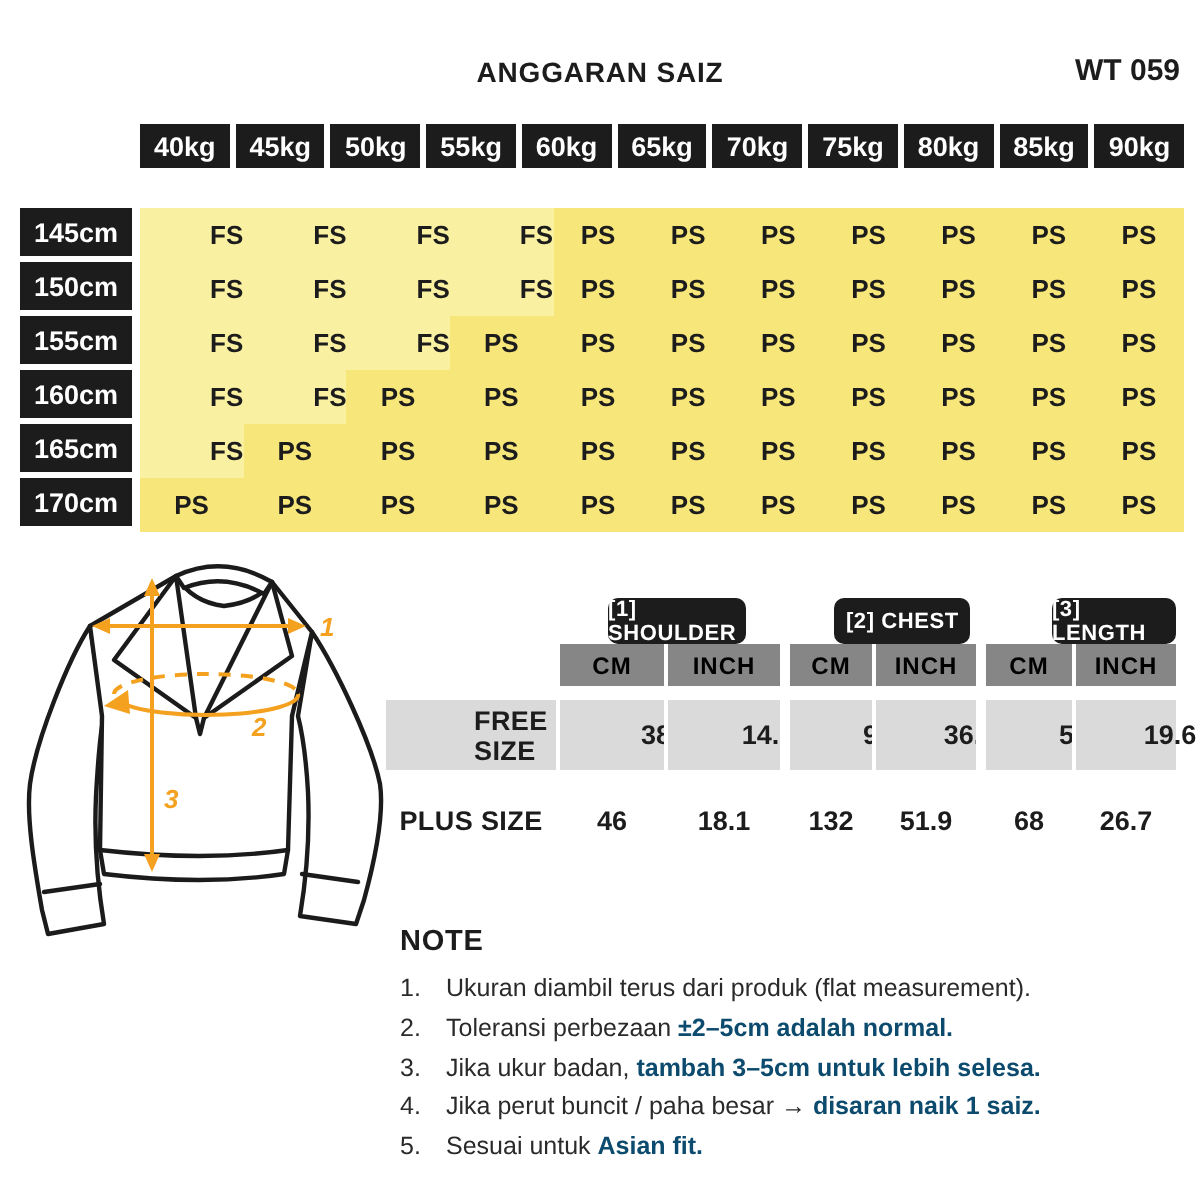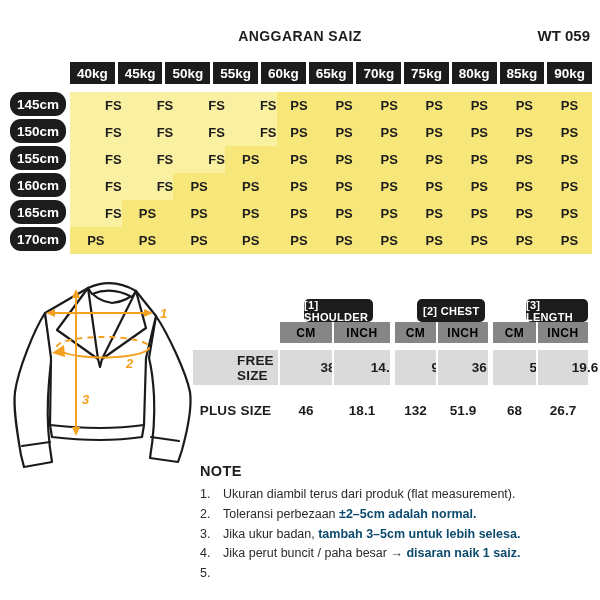--- a/index.html
+++ b/index.html
@@ -6,27 +6,27 @@
   .page{position:relative;width:600px;height:600px;background:#fff;overflow:hidden;
         font-family:"Liberation Sans",sans-serif;color:#1c1c1c;}
 
   
   .title{position:absolute;left:0;right:0;top:28px;text-align:center;
          font-size:14px;font-weight:bold;letter-spacing:.4px;}
   .code{position:absolute;right:10px;top:27px;font-size:15px;font-weight:bold;}
 
   
   .size-grid{position:absolute;left:10px;top:62px;width:582px;}
-  .weights{display:flex;gap:3px;margin-left:60px;margin-bottom:8px;}
+  .weights{display:flex;gap:3px;margin-left:60px;margin-bottom:20px;}
   .wcell{flex:1;height:22px;background:#1c1c1c;color:#fff;font-weight:bold;font-size:13.5px;
          display:flex;align-items:center;justify-content:center;}
   .gridbody{display:flex;gap:4px;}
   .heights{display:flex;flex-direction:column;gap:3px;width:56px;}
   .hcell{height:24px;background:#1c1c1c;color:#fff;font-weight:bold;font-size:13.5px;
-         display:flex;align-items:center;justify-content:center;border-radius:11px;}
+         display:flex;align-items:center;justify-content:center;}
   .cells{flex:1;display:grid;grid-template-columns:repeat(11,1fr);grid-auto-rows:27px;}
   .cell{display:flex;align-items:center;justify-content:center;font-weight:bold;font-size:13px;}
   .cell.fs{background:#FAF0A2;padding-left:35px;}
   .cell.ps{background:#F7E67A;}
 
   
   .sweater{position:absolute;left:8px;top:274px;}
   .dimlabel{font-family:"Liberation Sans",sans-serif;font-size:13px;font-weight:bold;
             font-style:italic;fill:#F5A120;}
 
@@ -244,17 +244,18 @@
         <li>
           <div class="num">3.</div>
           <span><span>Jika ukur badan, </span><b>tambah 3–5cm untuk lebih selesa.</b></span>
         </li>
         <li>
           <div class="num">4.</div>
           <span><span>Jika perut buncit / paha besar → </span><b>disaran naik 1 saiz.</b></span>
         </li>
         <li>
           <div class="num">5.</div>
+          <span><span>Sesuai untuk </span><b>Asian fit.</b></span>
         </li>
       </ol>
   </div>
 
 </div>
 
 </body></html>

